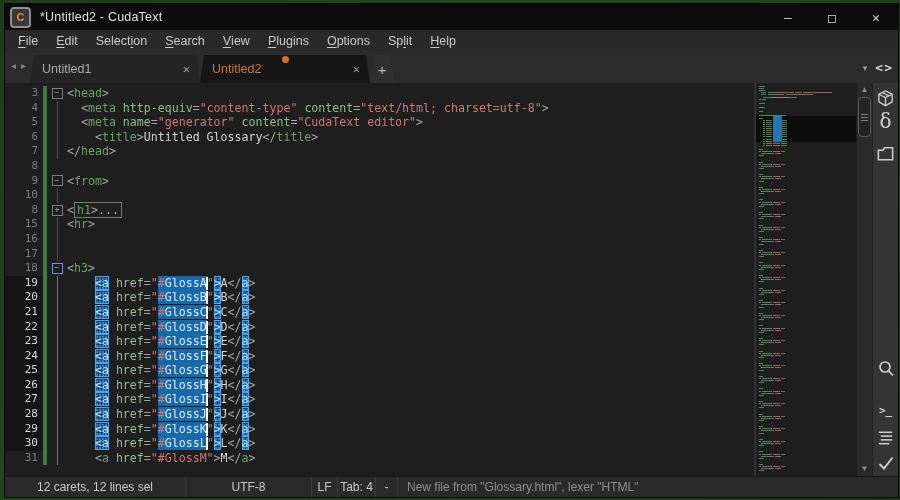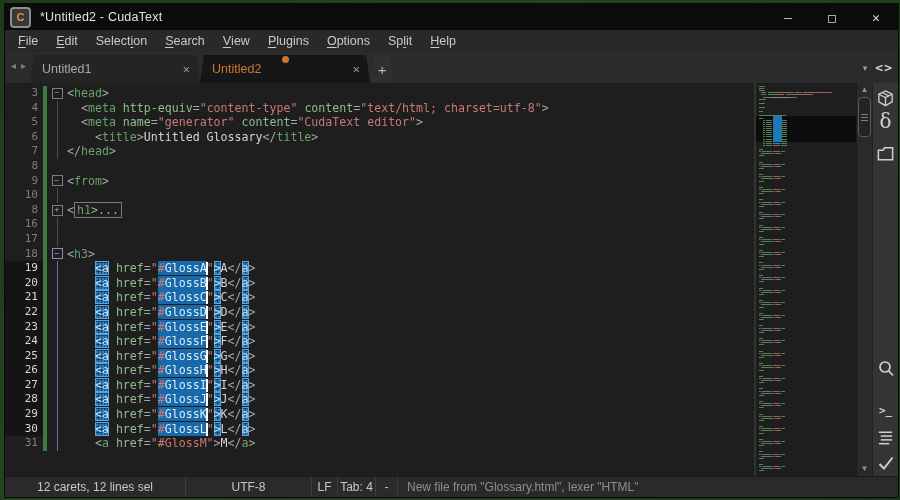--- a/index.html
+++ b/index.html
@@ -138,20 +138,21 @@
     <div class="editor" id="editor">
         <div class="line"><span class="ln">3</span><span class="band"></span><span class="foldcol"><span class="fm">−</span></span><span class="code"><span class="tk-p">&lt;</span><span class="tk-t">head</span><span class="tk-p">&gt;</span></span></div>
         <div class="line"><span class="ln">4</span><span class="band"></span><span class="foldcol"><span class="fv"></span></span><span class="code"><span class="tk-x">  </span><span class="tk-p">&lt;</span><span class="tk-t">meta</span><span class="tk-x"> </span><span class="tk-a">http-equiv</span><span class="tk-p">=</span><span class="tk-s">"content-type"</span><span class="tk-x"> </span><span class="tk-a">content</span><span class="tk-p">=</span><span class="tk-s">"text/html; charset=utf-8"</span><span class="tk-p">&gt;</span></span></div>
         <div class="line"><span class="ln">5</span><span class="band"></span><span class="foldcol"><span class="fv"></span></span><span class="code"><span class="tk-x">  </span><span class="tk-p">&lt;</span><span class="tk-t">meta</span><span class="tk-x"> </span><span class="tk-a">name</span><span class="tk-p">=</span><span class="tk-s">"generator"</span><span class="tk-x"> </span><span class="tk-a">content</span><span class="tk-p">=</span><span class="tk-s">"CudaText editor"</span><span class="tk-p">&gt;</span></span></div>
         <div class="line"><span class="ln">6</span><span class="band"></span><span class="foldcol"><span class="fv"></span></span><span class="code"><span class="tk-x">    </span><span class="tk-p">&lt;</span><span class="tk-t">title</span><span class="tk-p">&gt;</span><span class="tk-x">Untitled Glossary</span><span class="tk-p">&lt;/</span><span class="tk-t">title</span><span class="tk-p">&gt;</span></span></div>
         <div class="line"><span class="ln">7</span><span class="band"></span><span class="foldcol"><span class="fv"></span></span><span class="code"><span class="tk-p">&lt;/</span><span class="tk-t">head</span><span class="tk-p">&gt;</span></span></div>
         <div class="line"><span class="ln">8</span><span class="band"></span><span class="foldcol"></span><span class="code"></span></div>
         <div class="line"><span class="ln">9</span><span class="band"></span><span class="foldcol"><span class="fm">−</span></span><span class="code"><span class="tk-p">&lt;</span><span class="tk-t">from</span><span class="tk-p">&gt;</span></span></div>
         <div class="line"><span class="ln">10</span><span class="band"></span><span class="foldcol"><span class="fv"></span></span><span class="code"></span></div>
         <div class="line"><span class="ln">8</span><span class="band"></span><span class="foldcol"><span class="fm">+</span></span><span class="code"><span class="tk-p">&lt;</span><span class="foldbox"><span class="tk-t">h1</span><span class="tk-p">&gt;...</span></span></span></div>
+        <div class="line"><span class="ln">15</span><span class="band"></span><span class="foldcol"><span class="fv"></span></span><span class="code"><span class="tk-p">&lt;</span><span class="tk-t">hr</span><span class="tk-p">&gt;</span></span></div>
         <div class="line"><span class="ln">16</span><span class="band"></span><span class="foldcol"><span class="fv"></span></span><span class="code"></span></div>
         <div class="line"><span class="ln">17</span><span class="band"></span><span class="foldcol"><span class="fv"></span></span></div>
         <div class="line"><span class="ln">18</span><span class="band"></span><span class="foldcol"><span class="fm blue">−</span></span><span class="code"><span class="tk-p">&lt;</span><span class="tk-t">h3</span><span class="tk-p">&gt;</span></span></div>
         <div class="line cur"><span class="ln">19</span><span class="band"></span><span class="foldcol"><span class="fv purple"></span></span><span class="code"><span class="tk-x">    </span><span class="tagbox"><span class="tk-p">&lt;</span><span class="tk-t">a</span></span><span class="tk-x"> </span><span class="tk-a">href</span><span class="tk-p">=</span><span class="tk-s">"</span><span class="sel"><span class="hash">#</span><span class="stxt">GlossA</span></span><span class="caret"></span><span class="tk-s">"</span><span class="tagbox"><span class="tk-p">&gt;</span></span><span class="tk-x">A</span><span class="tk-p">&lt;/</span><span class="tagbox"><span class="tk-t">a</span></span><span class="tk-p">&gt;</span></span></div>
         <div class="line cur"><span class="ln">20</span><span class="band"></span><span class="foldcol"><span class="fv purple"></span></span><span class="code"><span class="tk-x">    </span><span class="tagbox"><span class="tk-p">&lt;</span><span class="tk-t">a</span></span><span class="tk-x"> </span><span class="tk-a">href</span><span class="tk-p">=</span><span class="tk-s">"</span><span class="sel"><span class="hash">#</span><span class="stxt">GlossB</span></span><span class="caret"></span><span class="tk-s">"</span><span class="tagbox"><span class="tk-p">&gt;</span></span><span class="tk-x">B</span><span class="tk-p">&lt;/</span><span class="tagbox"><span class="tk-t">a</span></span><span class="tk-p">&gt;</span></span></div>
         <div class="line cur"><span class="ln">21</span><span class="band"></span><span class="foldcol"><span class="fv purple"></span></span><span class="code"><span class="tk-x">    </span><span class="tagbox"><span class="tk-p">&lt;</span><span class="tk-t">a</span></span><span class="tk-x"> </span><span class="tk-a">href</span><span class="tk-p">=</span><span class="tk-s">"</span><span class="sel"><span class="hash">#</span><span class="stxt">GlossC</span></span><span class="caret"></span><span class="tk-s">"</span><span class="tagbox"><span class="tk-p">&gt;</span></span><span class="tk-x">C</span><span class="tk-p">&lt;/</span><span class="tagbox"><span class="tk-t">a</span></span><span class="tk-p">&gt;</span></span></div>
         <div class="line cur"><span class="ln">22</span><span class="band"></span><span class="foldcol"><span class="fv purple"></span></span><span class="code"><span class="tk-x">    </span><span class="tagbox"><span class="tk-p">&lt;</span><span class="tk-t">a</span></span><span class="tk-x"> </span><span class="tk-a">href</span><span class="tk-p">=</span><span class="tk-s">"</span><span class="sel"><span class="hash">#</span><span class="stxt">GlossD</span></span><span class="caret"></span><span class="tk-s">"</span><span class="tagbox"><span class="tk-p">&gt;</span></span><span class="tk-x">D</span><span class="tk-p">&lt;/</span><span class="tagbox"><span class="tk-t">a</span></span><span class="tk-p">&gt;</span></span></div>
         <div class="line cur"><span class="ln">23</span><span class="band"></span><span class="foldcol"><span class="fv purple"></span></span><span class="code"><span class="tk-x">    </span><span class="tagbox"><span class="tk-p">&lt;</span><span class="tk-t">a</span></span><span class="tk-x"> </span><span class="tk-a">href</span><span class="tk-p">=</span><span class="tk-s">"</span><span class="sel"><span class="hash">#</span><span class="stxt">GlossE</span></span><span class="caret"></span><span class="tk-s">"</span><span class="tagbox"><span class="tk-p">&gt;</span></span><span class="tk-x">E</span><span class="tk-p">&lt;/</span><span class="tagbox"><span class="tk-t">a</span></span><span class="tk-p">&gt;</span></span></div>
         <div class="line cur"><span class="ln">24</span><span class="band"></span><span class="foldcol"><span class="fv purple"></span></span><span class="code"><span class="tk-x">    </span><span class="tagbox"><span class="tk-p">&lt;</span><span class="tk-t">a</span></span><span class="tk-x"> </span><span class="tk-a">href</span><span class="tk-p">=</span><span class="tk-s">"</span><span class="sel"><span class="hash">#</span><span class="stxt">GlossF</span></span><span class="caret"></span><span class="tk-s">"</span><span class="tagbox"><span class="tk-p">&gt;</span></span><span class="tk-x">F</span><span class="tk-p">&lt;/</span><span class="tagbox"><span class="tk-t">a</span></span><span class="tk-p">&gt;</span></span></div>
         <div class="line cur"><span class="ln">25</span><span class="band"></span><span class="foldcol"><span class="fv purple"></span></span><span class="code"><span class="tk-x">    </span><span class="tagbox"><span class="tk-p">&lt;</span><span class="tk-t">a</span></span><span class="tk-x"> </span><span class="tk-a">href</span><span class="tk-p">=</span><span class="tk-s">"</span><span class="sel"><span class="hash">#</span><span class="stxt">GlossG</span></span><span class="caret"></span><span class="tk-s">"</span><span class="tagbox"><span class="tk-p">&gt;</span></span><span class="tk-x">G</span><span class="tk-p">&lt;/</span><span class="tagbox"><span class="tk-t">a</span></span><span class="tk-p">&gt;</span></span></div>

